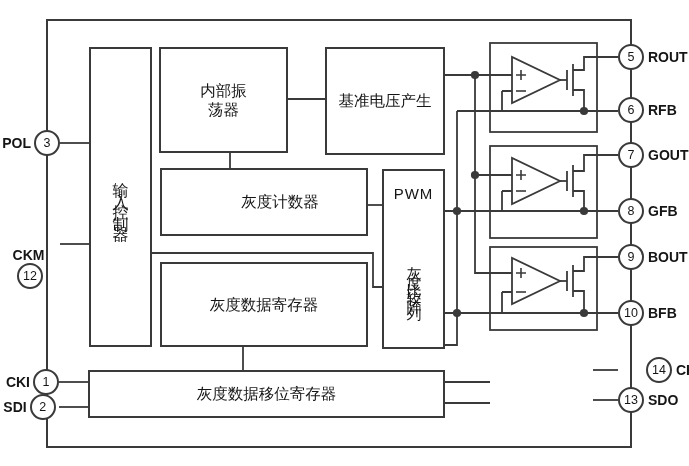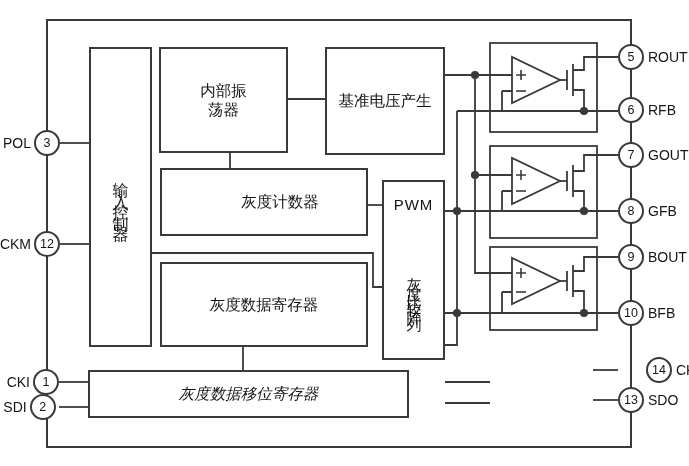--- a/index.html
+++ b/index.html
@@ -21,21 +21,21 @@
   .block.pwm{flex-direction:column;justify-content:flex-start;}
   .block.pwm .latin{margin-top:14px;font-size:15px;letter-spacing:1px;}
   .block.pwm .vtext{flex:1;display:block;margin-top:8px;letter-spacing:8px;font-size:15px;}
   .two-line{display:block;}
   .pin{position:absolute;display:flex;align-items:center;}
   .pin .circle{
     box-sizing:border-box;width:26px;height:26px;border:2px solid #3a3a3a;border-radius:50%;
     background:#ffffff;display:flex;align-items:center;justify-content:center;
     font-size:12.5px;color:#151515;flex:0 0 26px;
   }
-  .pin .pname{font-size:14px;color:#151515;white-space:nowrap;}
+  .pin .pname{font-size:14px;color:#151515;white-space:nowrap;font-weight:bold;}
   .pin.left{justify-content:flex-end;}
   .pin.left .pname{margin-right:3px;}
   .pin.right .pname{margin-left:4px;}
 </style>
 </head>
 <body>
 
 <div class="stage">
 
   <svg class="wires" viewBox="0 0 689 466" fill="none" stroke="#3a3a3a" stroke-width="1.8">
@@ -133,39 +133,39 @@
   </div>
 
   <div class="block" style="left:325px;top:47px;width:120px;height:108px;">
     <span>基准电压产生</span>
   </div>
 
   <div class="block" style="left:160px;top:168px;width:208px;height:68px;padding-left:32px;">
     <span>灰度计数器</span>
   </div>
 
-  <div class="block pwm" style="left:382px;top:180px;width:63px;height:180px;">
+  <div class="block pwm" style="left:382px;top:169px;width:63px;height:180px;">
     <span class="latin">PWM</span>
     <span class="vtext">灰度比较阵列</span>
   </div>
 
   <div class="block" style="left:160px;top:262px;width:208px;height:85px;">
     <span>灰度数据寄存器</span>
   </div>
 
-  <div class="block" style="left:88px;top:370px;width:321px;height:48px;font-style:italic;">
+  <div class="block" style="left:88px;top:370px;width:357px;height:48px;">
     <span>灰度数据移位寄存器</span>
   </div>
 
 
   <div class="pin left" style="left:0;top:130px;width:60px;">
     <span class="pname">POL</span>
     <span class="circle">3</span>
   </div>
-  <div class="pin left" style="left:0;top:231px;width:60px;">
+  <div class="pin left" style="left:0;top:247px;width:60px;flex-direction:column;">
     <span class="pname">CKM</span>
     <span class="circle">12</span>
   </div>
   <div class="pin left" style="left:0;top:369px;width:59px;">
     <span class="pname">CKI</span>
     <span class="circle">1</span>
   </div>
   <div class="pin left" style="left:0;top:394px;width:59px;justify-content:center;">
     <span class="pname">SDI</span>
     <span class="circle">2</span>

